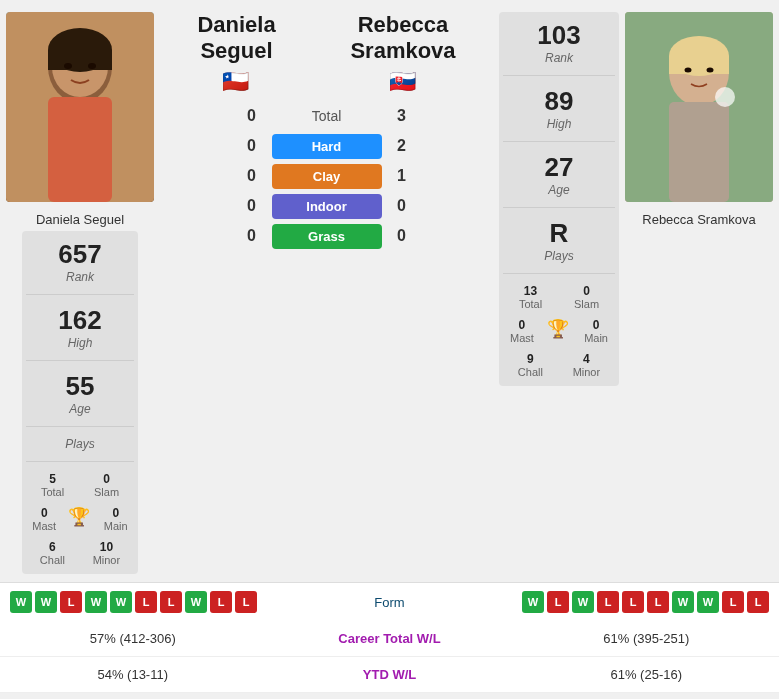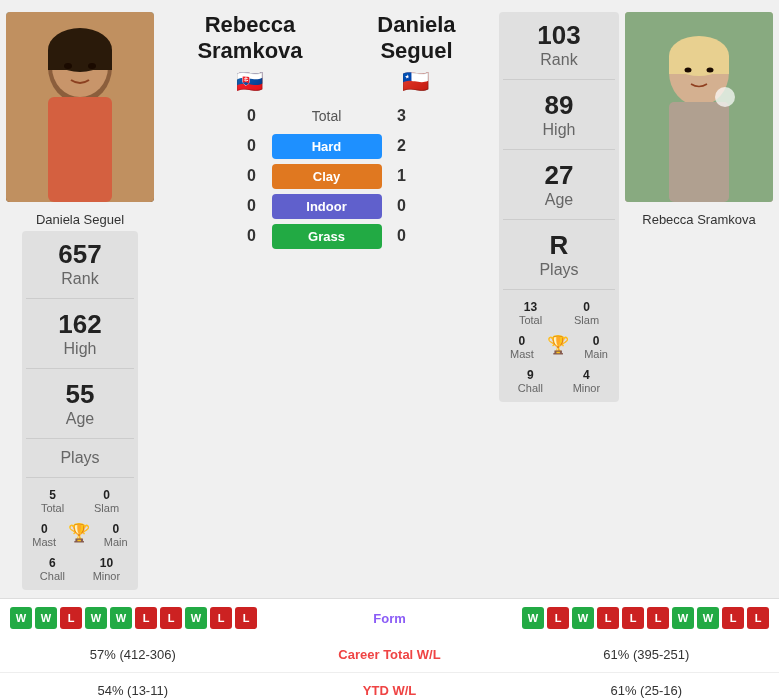--- a/index.html
+++ b/index.html
@@ -58,22 +58,22 @@
       display: flex;
       align-items: center;
       justify-content: center;
     }
 
     .badge-w { background: #22aa44; }
     .badge-l { background: #cc2222; }
 
     .form-label {
       font-size: 13px;
-      color: #8b5cf6;
-      font-weight: bold;
+      color: #0c4a6e;
+      font-weight: normal;
     }
 
     
     .stats-rows {
       background: white;
     }
 
     .stats-row {
       display: flex;
       align-items: center;
@@ -86,21 +86,21 @@
       flex: 1;
       font-size: 13px;
       color: #333;
       text-align: center;
     }
 
     .stats-row-center {
       width: 200px;
       font-size: 13px;
       font-weight: bold;
-      color: #ef4444;
+      color: #a21caf;
       text-align: center;
     }
 
     .stats-row-right {
       flex: 1;
       font-size: 13px;
       color: #333;
       text-align: center;
     }
 
@@ -211,22 +211,23 @@
       color: #666;
     }
 
     .big-val {
       font-size: 26px;
       font-weight: bold;
       color: #222;
     }
 
     .big-lbl {
-      font-size: 16px;
+      font-size: 12px;
       color: #666;
+      font-style: italic;
     }
 
     .center-surface-block {
       display: flex;
       flex-direction: column;
       align-items: center;
       gap: 5px;
       width: 100%;
     }
 
@@ -344,31 +345,31 @@
           </div>
         </div>
       </div>
     </div>
 
     <div class="center-col">
 
       <div style="display:flex; justify-content:space-around; width:100%; margin-bottom:4px;">
         <div style="text-align:center;">
           <div class="player-header-name">
+            <span>Daniela</span><br>
+            <span>Seguel</span>
+          </div>
+          <div class="flag">🇨🇱</div>
+        </div>
+        <div style="text-align:center;">
+          <div class="player-header-name">
             <span>Rebecca</span><br>
             <span>Sramkova</span>
           </div>
           <div class="flag">🇸🇰</div>
-        </div>
-        <div style="text-align:center;">
-          <div class="player-header-name">
-            <span>Daniela</span><br>
-            <span>Seguel</span>
-          </div>
-          <div class="flag">🇨🇱</div>
         </div>
       </div>
 
       <div class="center-surface-block">
 
         <div class="surface-line">
           <span class="s-num">0</span>
           <div class="s-btn" style="background:transparent;color:#555;font-weight:normal;font-size:14px;">Total</div>
           <span class="s-num">3</span>
         </div>

